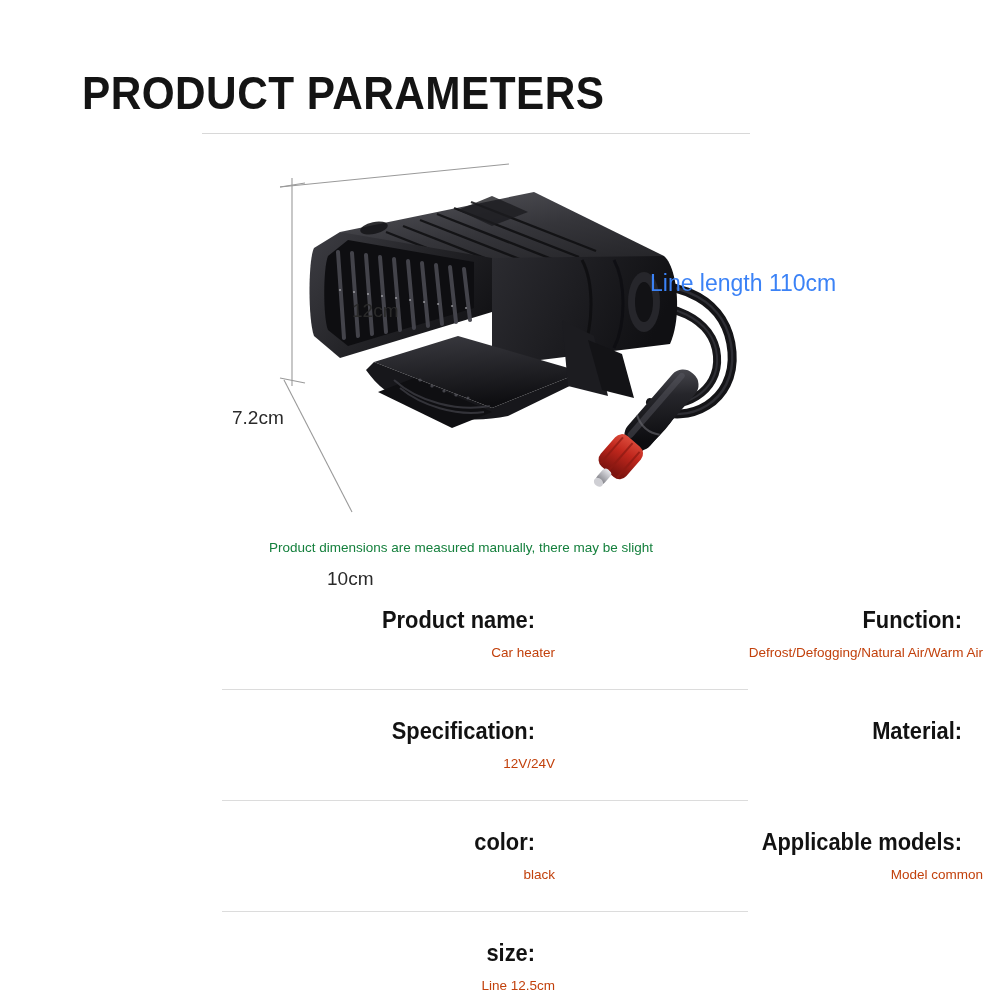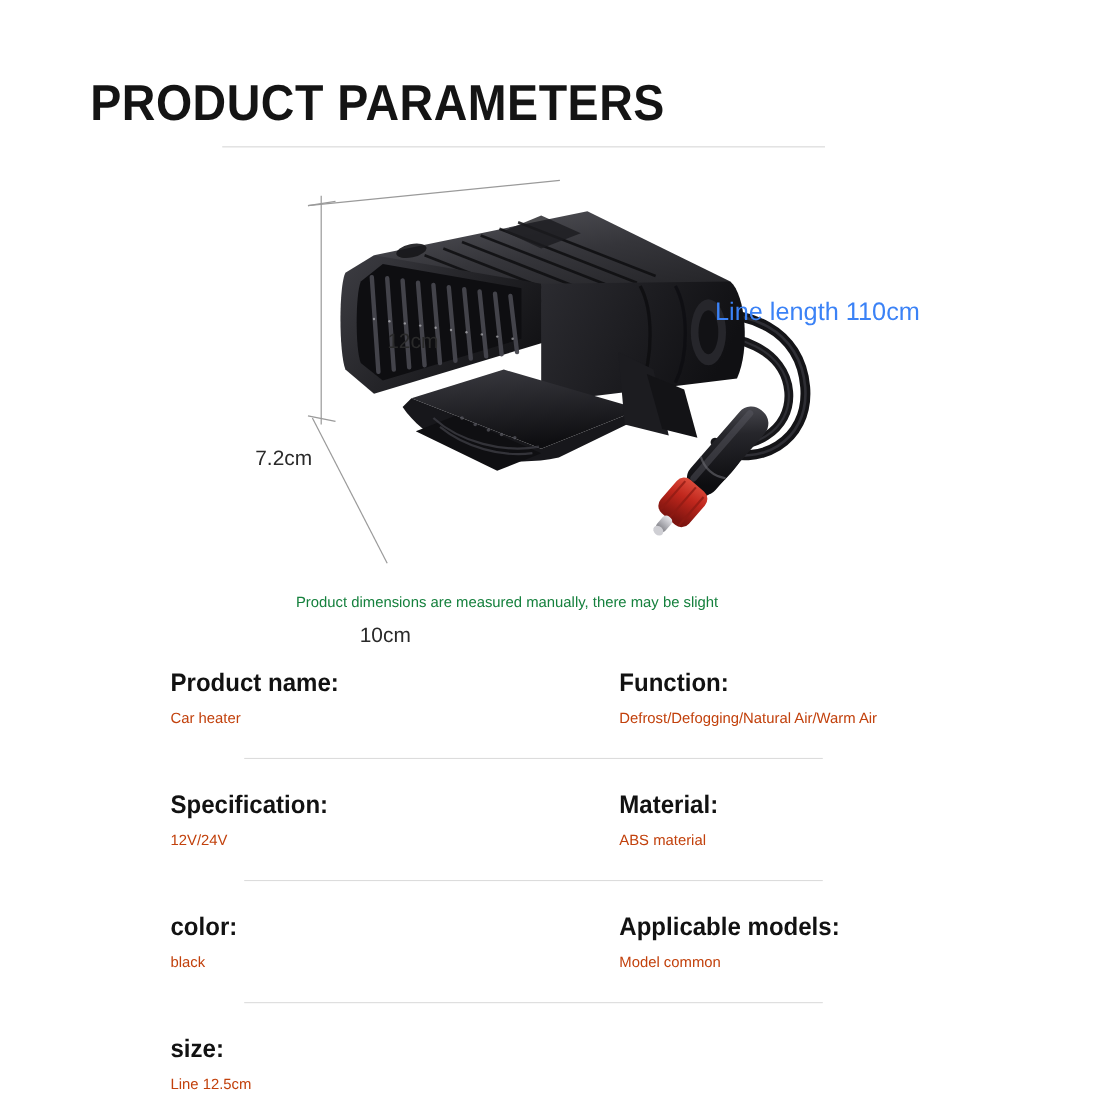--- a/index.html
+++ b/index.html
@@ -93,20 +93,21 @@
   
   .specs {
     position: absolute;
     left: 0;
     top: 605px;
     width: 1000px;
   }
   .spec-row {
     position: relative;
     height: 111px;
+    text-align: right;
   }
   .spec-row.last { height: 90px; }
 
   .spec-cell {
     position: absolute;
     top: 0;
   }
   .spec-cell.left  { left: 155px; width: 400px; }
   .spec-cell.right { left: 563px; width: 420px; }
 
@@ -317,21 +318,20 @@
       <div class="row-divider"></div>
     </div>
 
     <div class="spec-row">
       <div class="spec-cell left">
         <div class="spec-label">Specification:</div>
         <div class="spec-value">12V/24V</div>
       </div>
       <div class="spec-cell right">
         <div class="spec-label">Material:</div>
-        <div class="spec-value">ABS material</div>
       </div>
       <div class="row-divider"></div>
     </div>
 
     <div class="spec-row">
       <div class="spec-cell left">
         <div class="spec-label">color:</div>
         <div class="spec-value">black</div>
       </div>
       <div class="spec-cell right">

